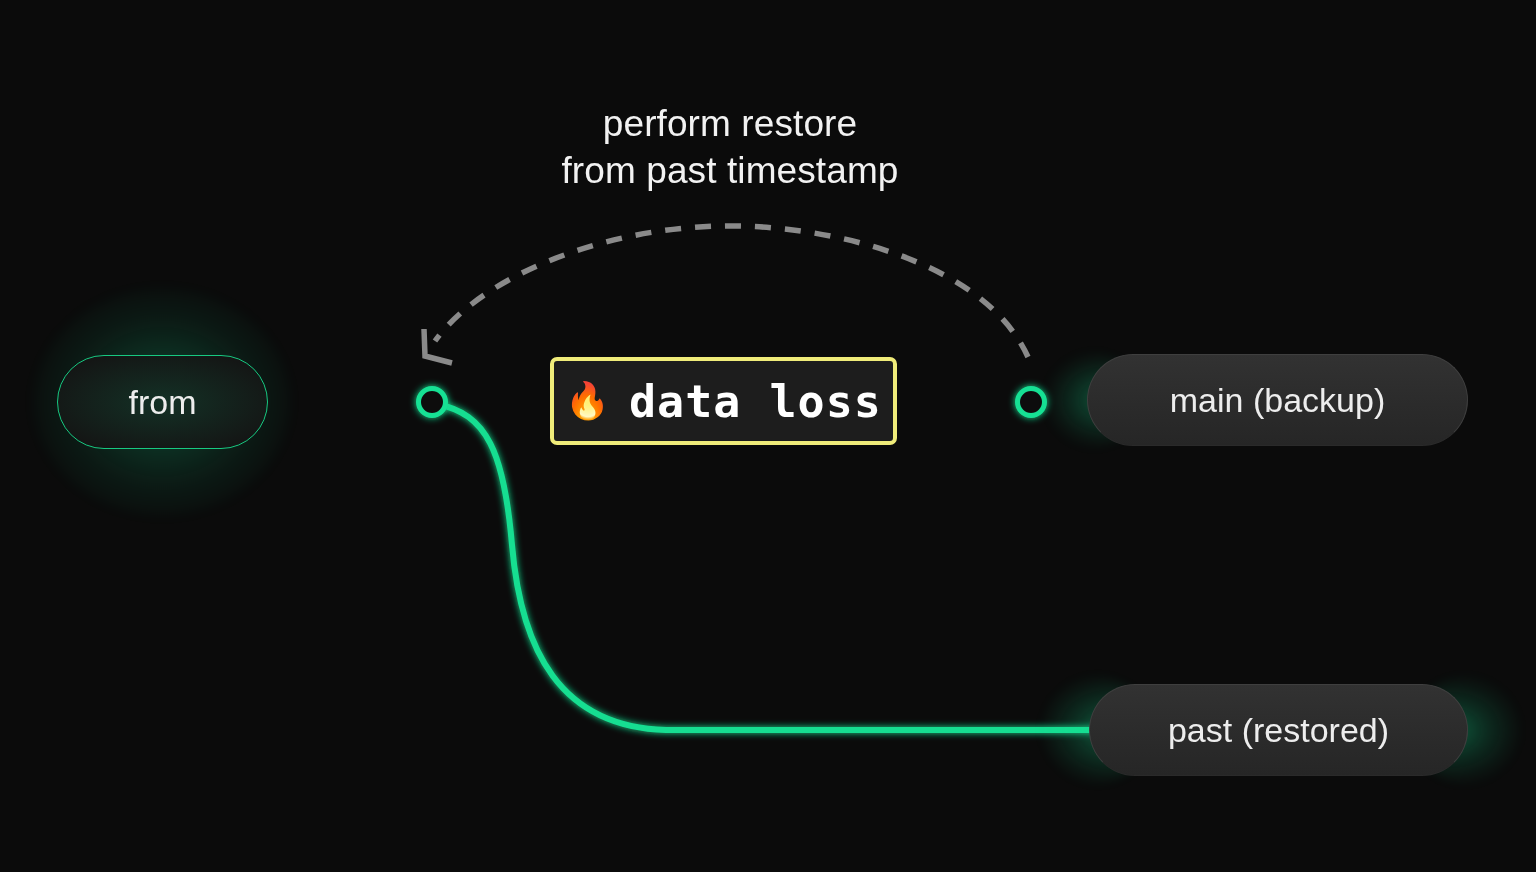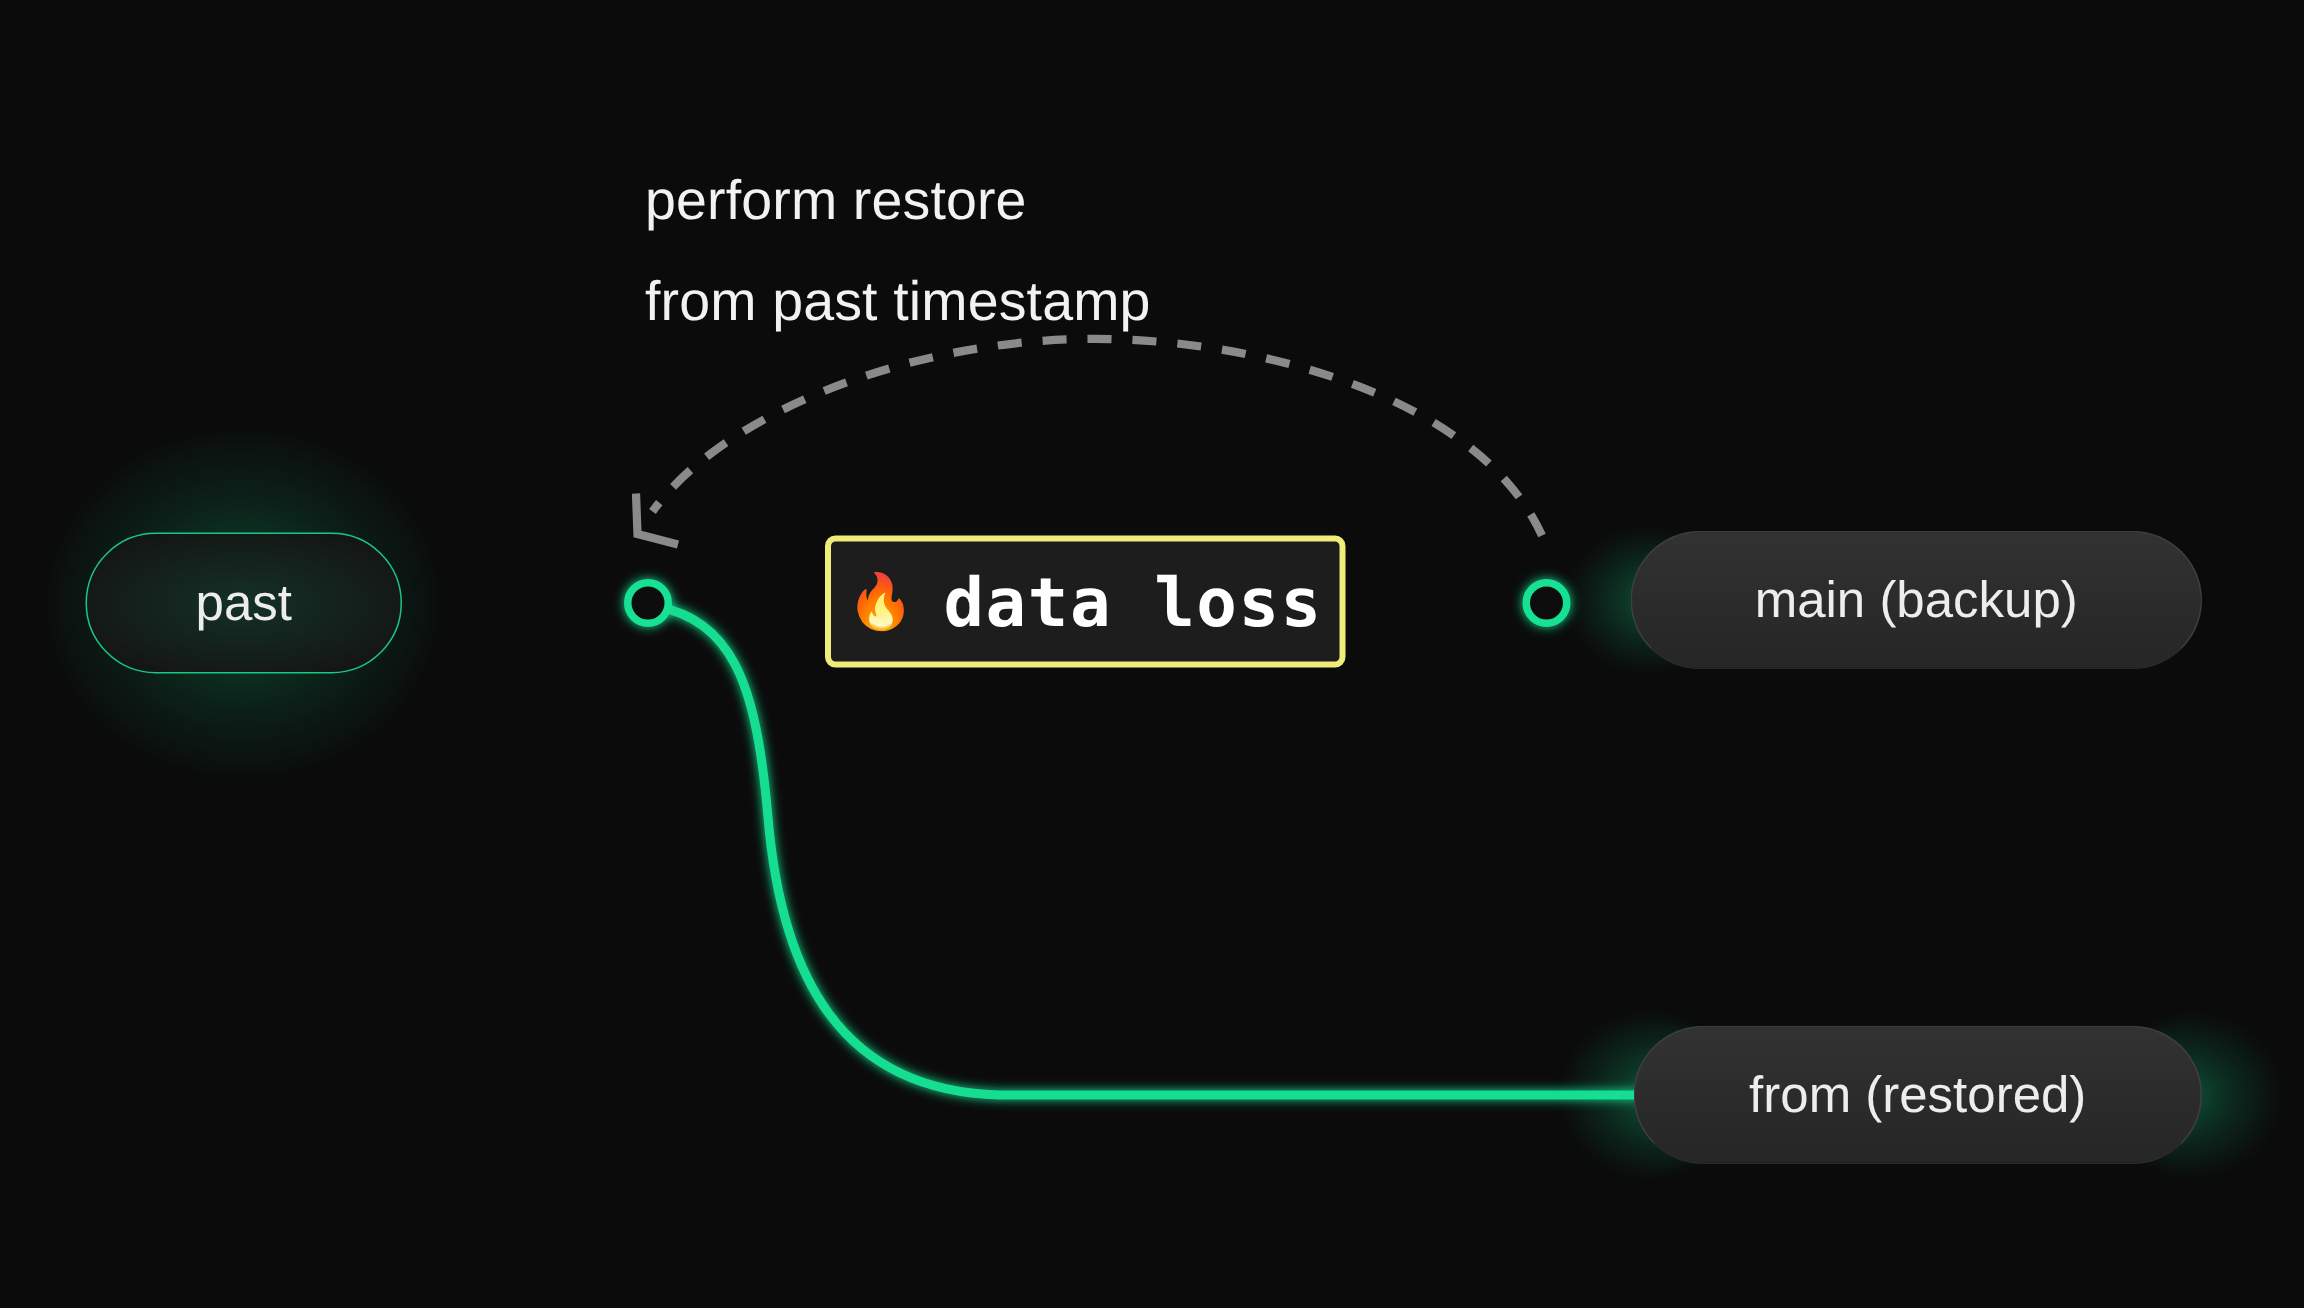--- a/index.html
+++ b/index.html
@@ -30,23 +30,24 @@
     height: 872px;
     pointer-events: none;
   }
 
   
   .caption {
     position: absolute;
     left: 430px;
     top: 100px;
     width: 600px;
+    text-align: center;
     color: #f2f2f2;
     font-size: 37px;
-    line-height: 67px;
+    line-height: 47px;
     font-family: "Liberation Sans", sans-serif;
     letter-spacing: 0.1px;
     white-space: pre-line;
   }
 
   
   .pill {
     position: absolute;
     display: flex;
     align-items: center;
@@ -230,29 +231,29 @@
              C 985 262, 830 224, 722 226
              C 600 228, 480 278, 435 341" fill="none" stroke="#8a8a8a" stroke-width="5.5" stroke-linecap="butt" stroke-dasharray="16 14"></path>
 
     <path d="M 424 329 L 425 356 L 452 363" fill="none" stroke="#8a8a8a" stroke-width="5.5" stroke-linecap="butt" stroke-linejoin="miter"></path>
   </svg>
 
   <div class="caption">perform restore
 from past timestamp</div>
 
   <div class="pill" id="node-main">
-    <span>past</span>
+    <span>from</span>
   </div>
 
   <div id="node-dataloss">
     <span id="dataloss-emoji">🔥</span>
     <span id="dataloss-label">data loss</span>
   </div>
 
   <div class="pill pill-grey" id="node-backup">
     <span>main (backup)</span>
   </div>
 
   <div class="pill pill-grey" id="node-restored">
-    <span>from (restored)</span>
+    <span>past (restored)</span>
   </div>
 
 </div>
 
 </body></html>

